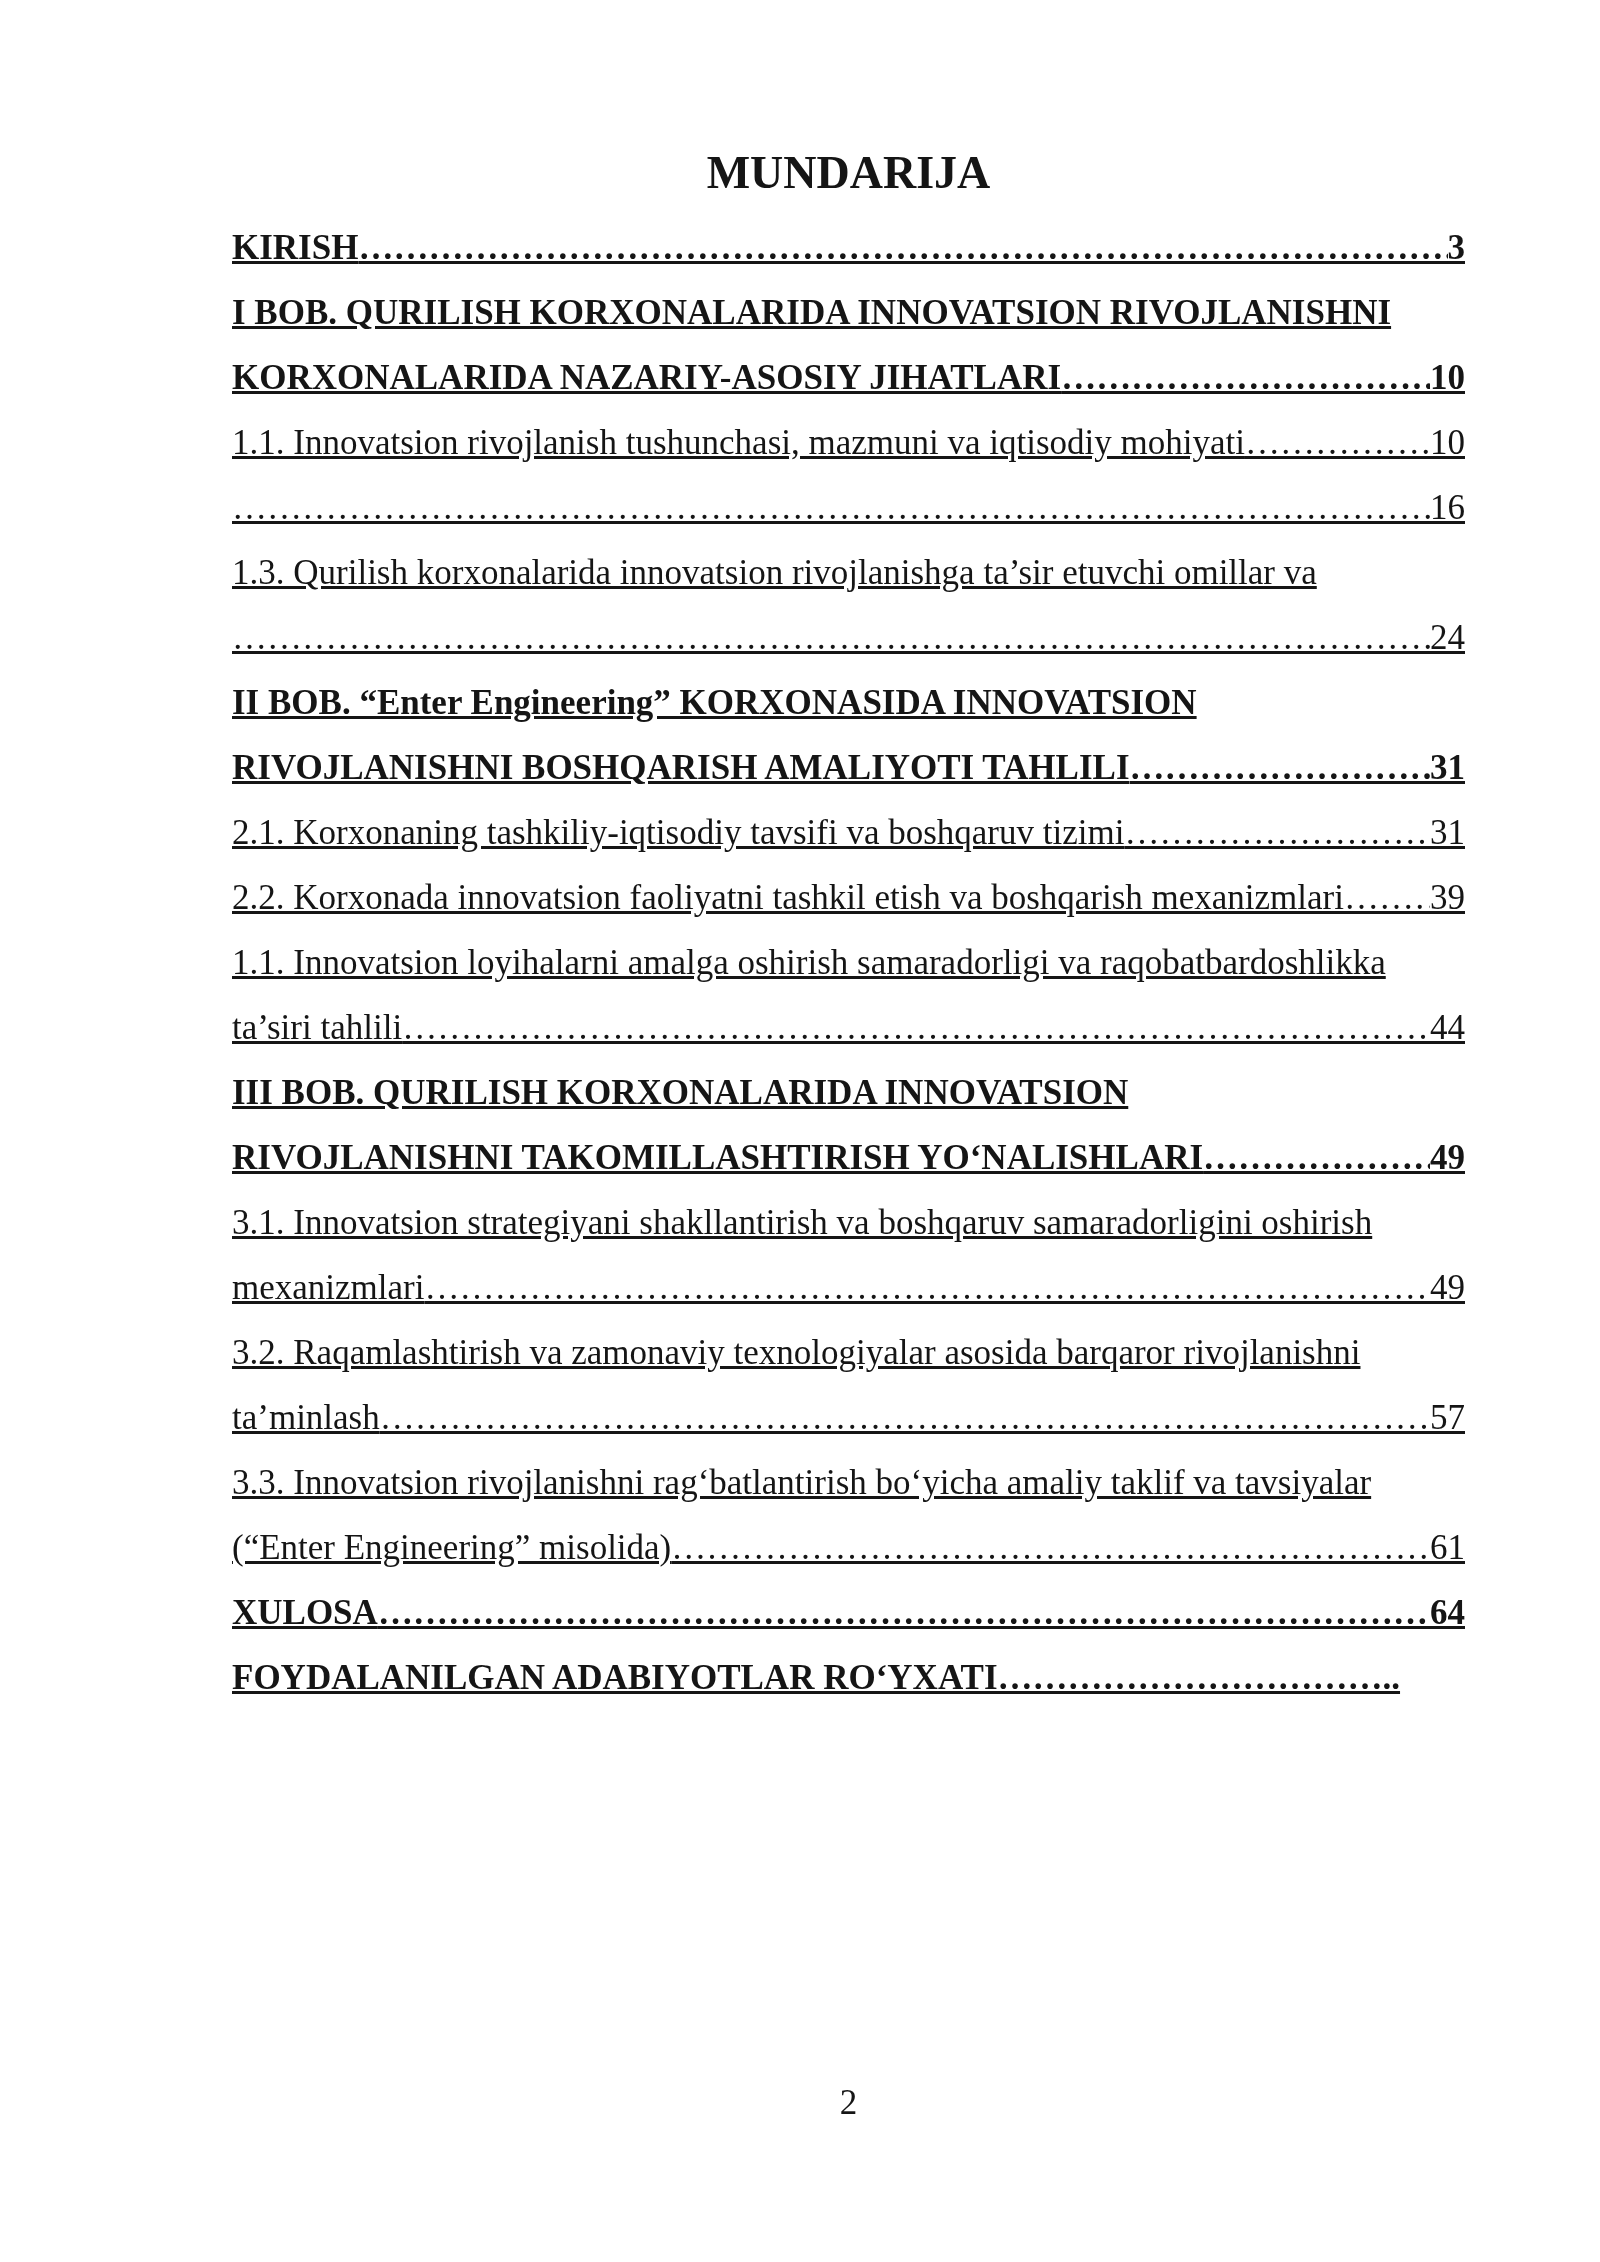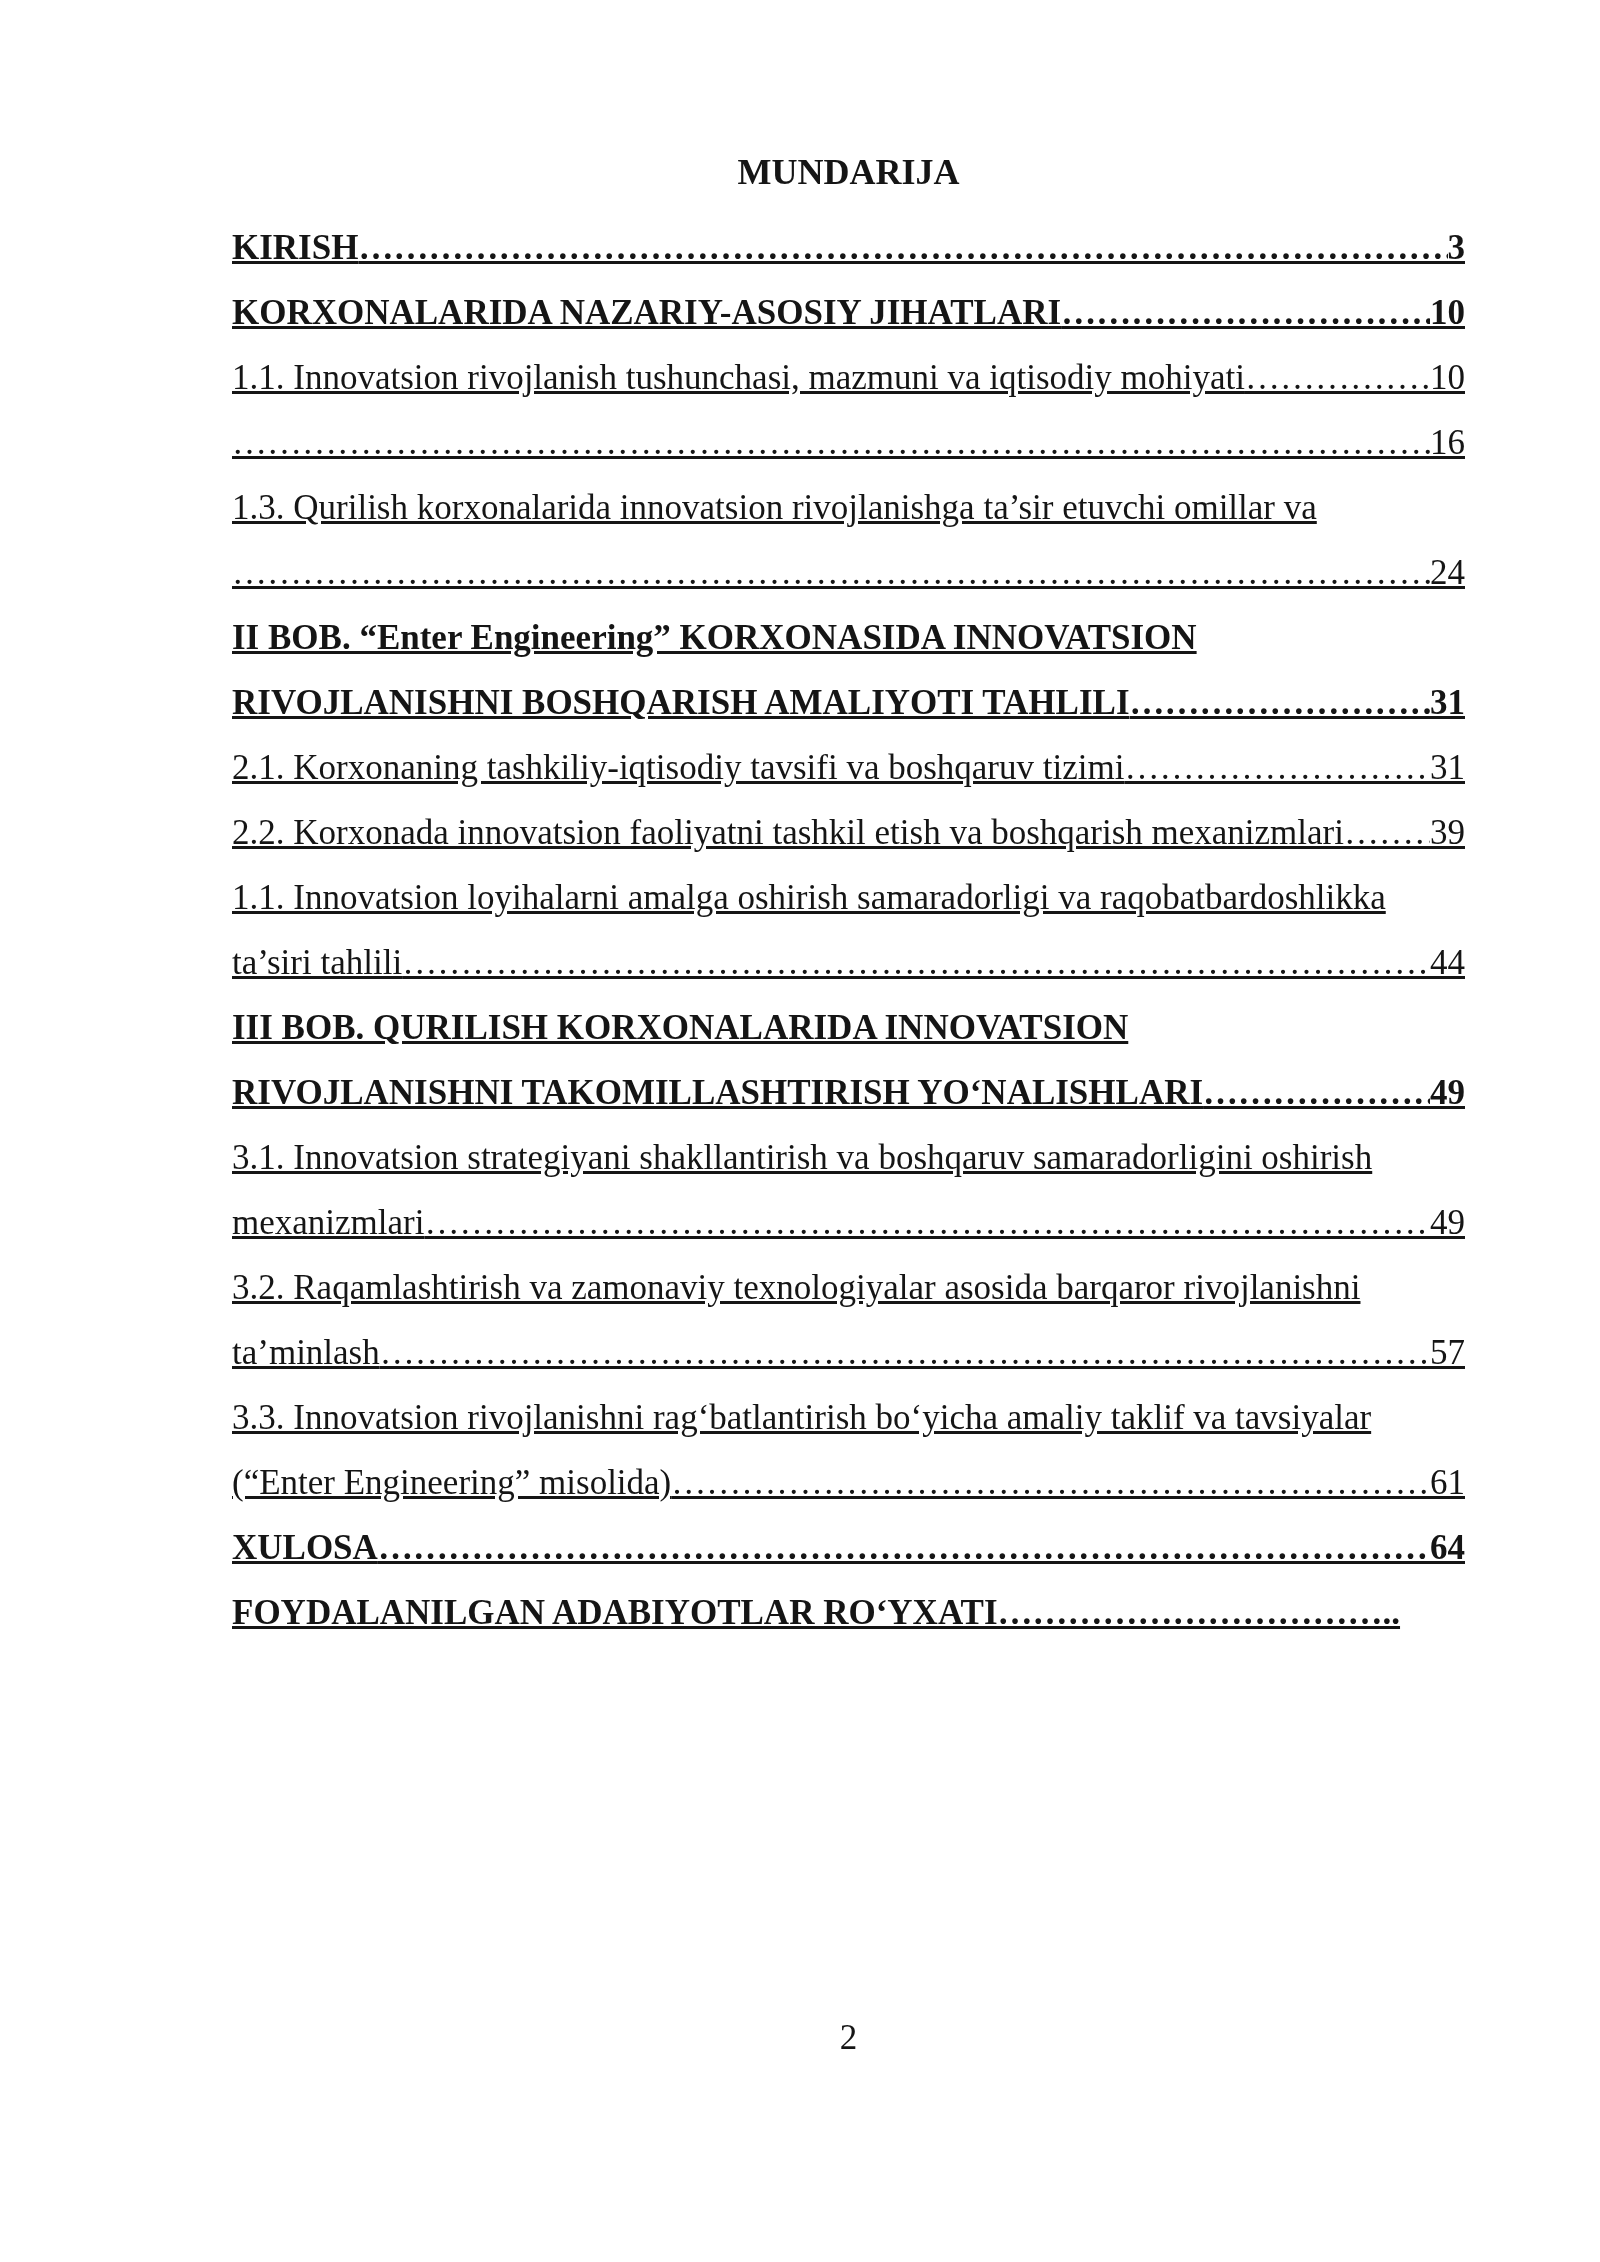--- a/index.html
+++ b/index.html
@@ -11,21 +11,21 @@
     height: 2262px;
     background: #ffffff;
     color: #151515;
     font-family: "Liberation Serif", "DejaVu Serif", serif;
     overflow: hidden;
   }
   .content {
     padding: 140px 135px 0 232px; 
   }
   .doc-title {
-    font-size: 36px;
+    font-size: 46px;
     font-weight: bold;
     text-align: center;
     line-height: 65px;
     margin: 0;
   }
   .toc {
     margin-top: 10px;
     font-size: 35px;
     text-decoration: underline;
   }
@@ -62,20 +62,21 @@
 
   <div class="toc">
       <div class="entry bold">
         <div class="line with-leader">
           <span class="label">KIRISH</span>
           <span class="leader">………………………………………………………………………………………………………………………………………………………………………………………………………………………………………………………………………………………………………………………………</span>
           <span class="pageno">3</span>
         </div>
       </div>
       <div class="entry bold">
+        <div class="line">I BOB. QURILISH KORXONALARIDA INNOVATSION RIVOJLANISHNI</div>
         <div class="line with-leader">
           <span class="label">KORXONALARIDA NAZARIY-ASOSIY JIHATLARI</span>
           <span class="leader">………………………………………………………………………………………………………………………………………………………………………………………………………………………………………………………………………………………………………………………………</span>
           <span class="pageno">10</span>
         </div>
       </div>
       <div class="entry">
         <div class="line with-leader">
           <span class="label">1.1. Innovatsion rivojlanish tushunchasi, mazmuni va iqtisodiy mohiyati</span>
           <span class="leader">………………………………………………………………………………………………………………………………………………………………………………………………………………………………………………………………………………………………………………………………</span>

